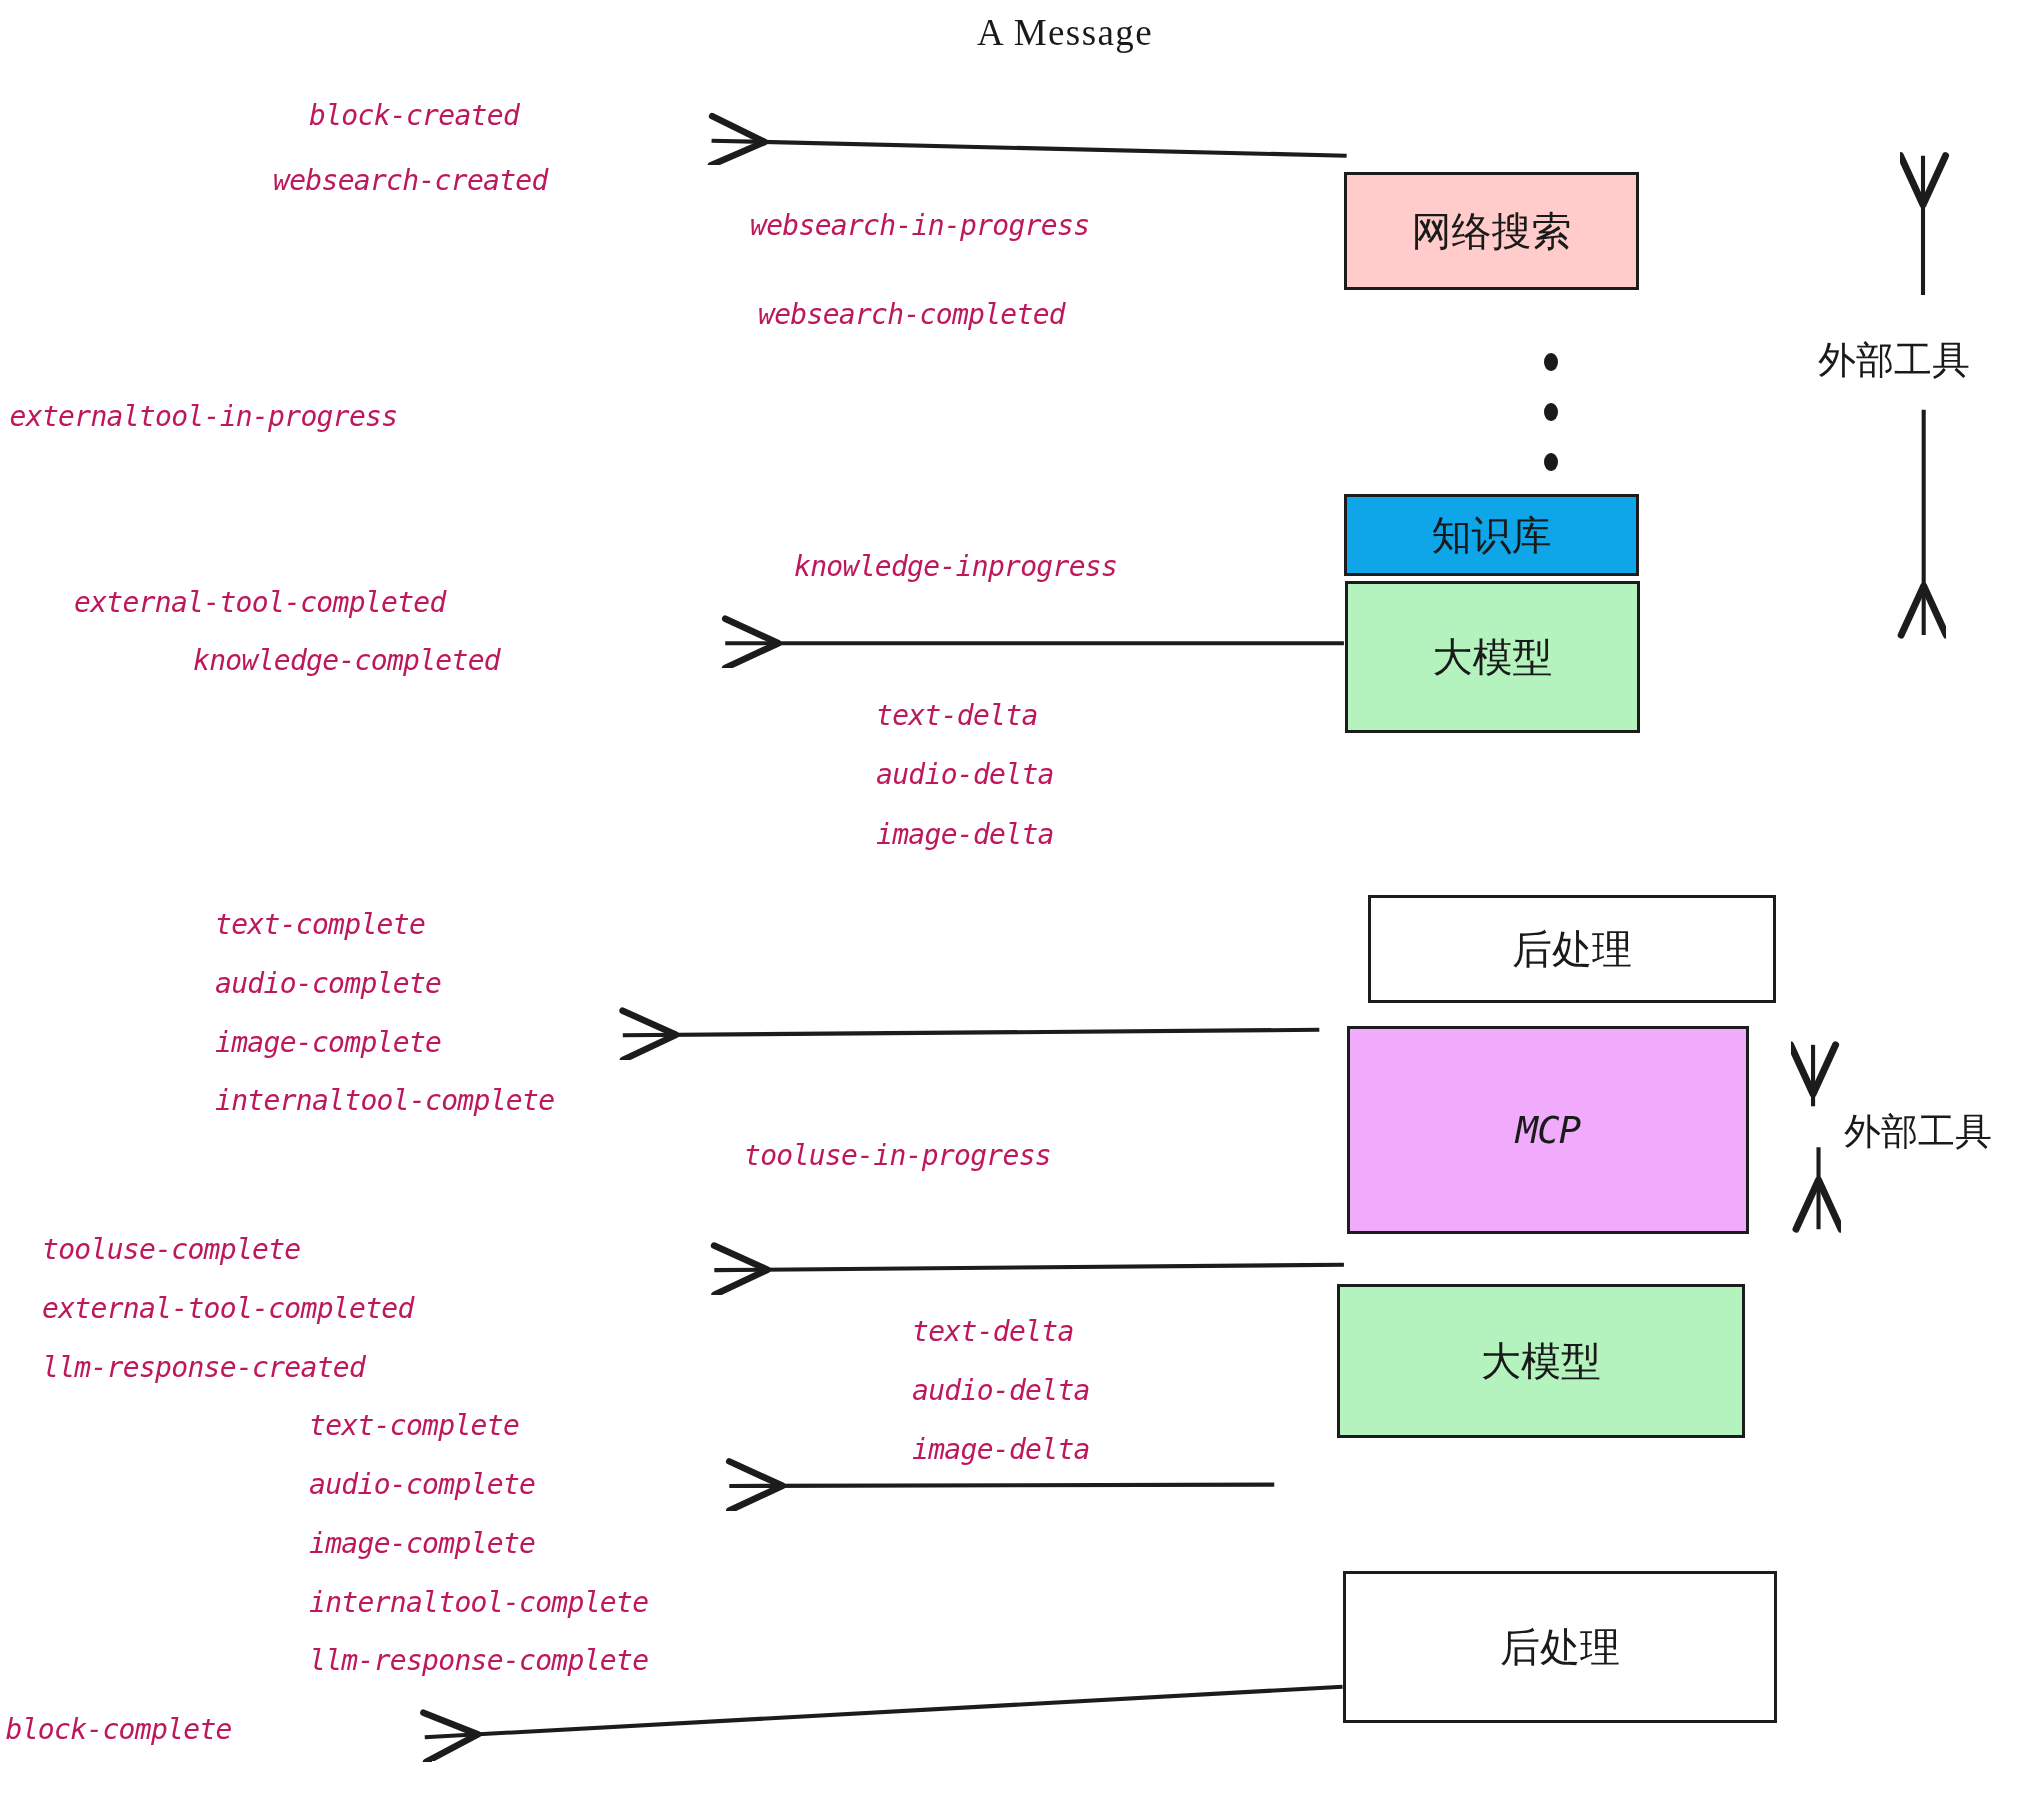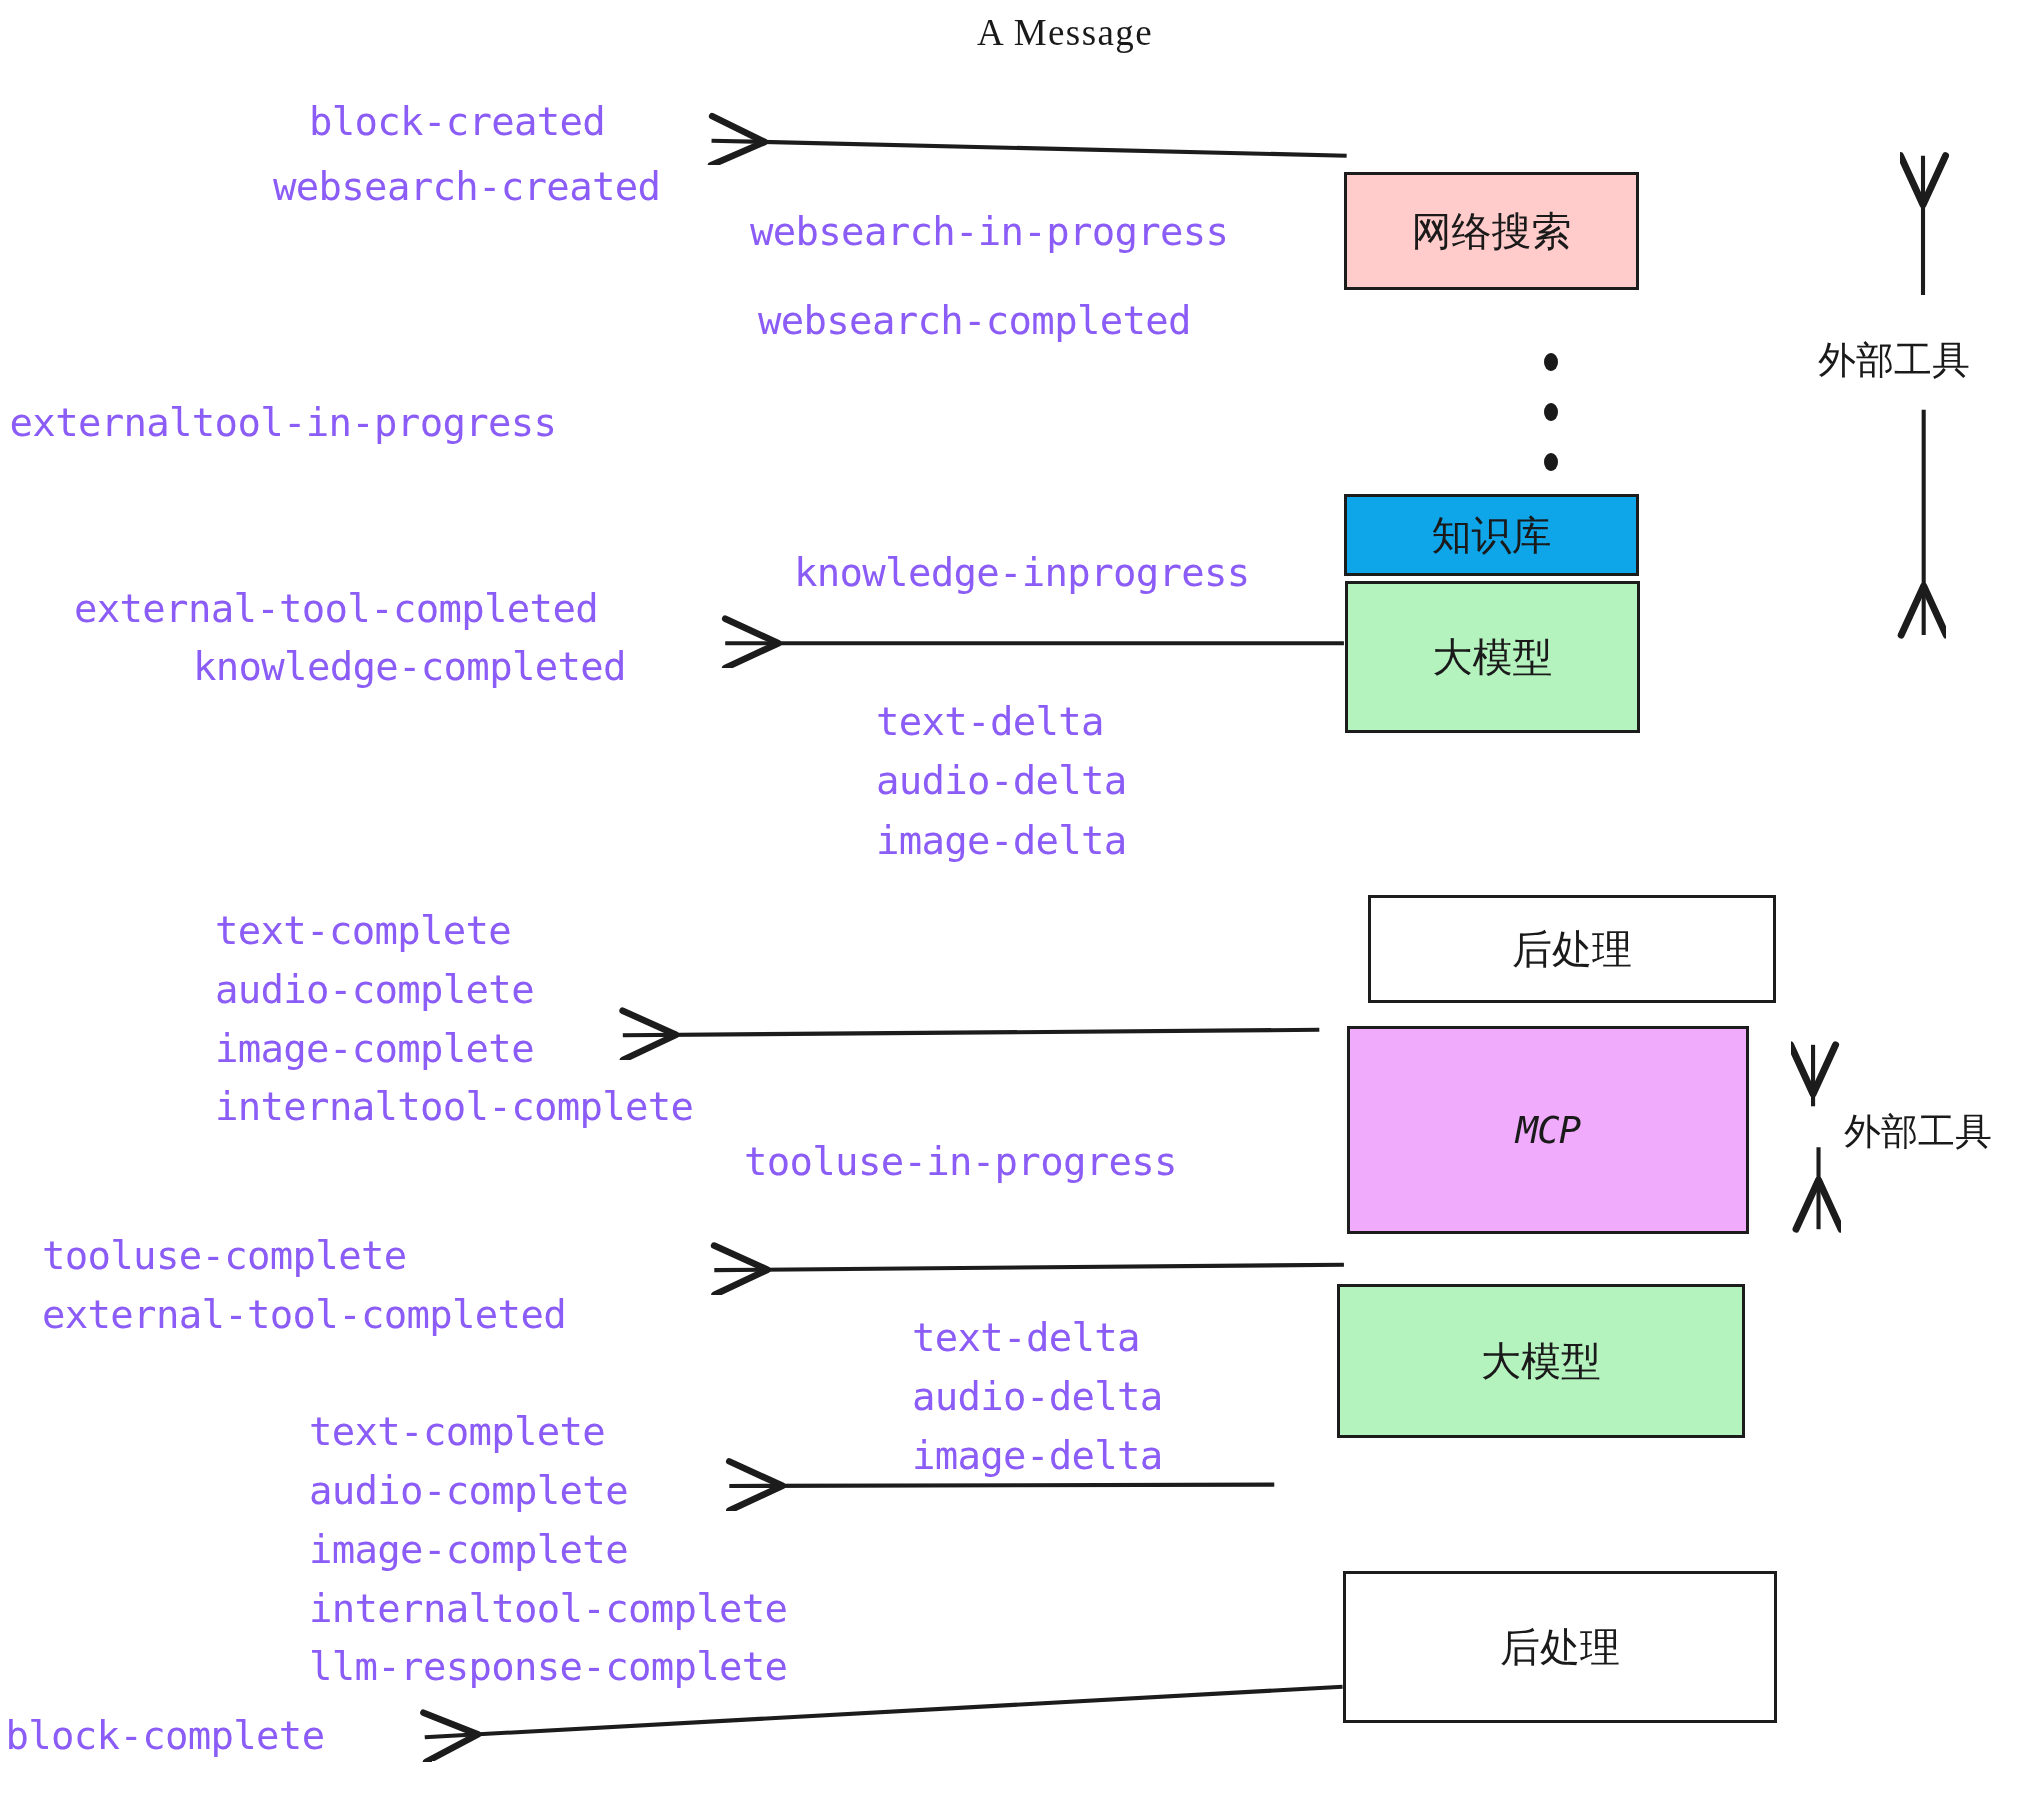--- a/index.html
+++ b/index.html
@@ -13,24 +13,25 @@
     height: 1796px;
     background: #ffffff;
     overflow: hidden;
     font-family: "DejaVu Sans Mono", "Liberation Mono", monospace;
     color: #1a1a1a;
   }
   .lbl {
     position: absolute;
     white-space: nowrap;
     font-family: "DejaVu Sans Mono", "Liberation Mono", monospace;
-    font-size: 39px;
+    font-size: 28px;
     line-height: 1;
     letter-spacing: -0.7px;
-    color: #8b5cf6;
+    color: #be185d;
+    font-style: italic;
   }
   .title {
     position: absolute;
     white-space: nowrap;
     font-family: Liberation Serif, serif;
     font-size: 37px;
     line-height: 1;
     letter-spacing: 1.4px;
     color: #1a1a1a;
   }
@@ -99,20 +100,21 @@
   <div class="lbl" style="left:876px; top:821px;">image-delta</div>
 
   <div class="lbl" style="left:215px; top:911px;">text-complete</div>
   <div class="lbl" style="left:215px; top:970px;">audio-complete</div>
   <div class="lbl" style="left:215px; top:1029px;">image-complete</div>
   <div class="lbl" style="left:215px; top:1087px;">internaltool-complete</div>
   <div class="lbl" style="left:744px; top:1142px;">tooluse-in-progress</div>
 
   <div class="lbl" style="left:42px; top:1236px;">tooluse-complete</div>
   <div class="lbl" style="left:42px; top:1295px;">external-tool-completed</div>
+  <div class="lbl" style="left:42px; top:1354px;">llm-response-created</div>
   <div class="lbl" style="left:309px; top:1412px;">text-complete</div>
 
   <div class="lbl" style="left:912px; top:1318px;">text-delta</div>
   <div class="lbl" style="left:912px; top:1377px;">audio-delta</div>
   <div class="lbl" style="left:912px; top:1436px;">image-delta</div>
 
   <div class="lbl" style="left:309px; top:1471px;">audio-complete</div>
   <div class="lbl" style="left:309px; top:1530px;">image-complete</div>
   <div class="lbl" style="left:309px; top:1589px;">internaltool-complete</div>
   <div class="lbl" style="left:309px; top:1647px;">llm-response-complete</div>

